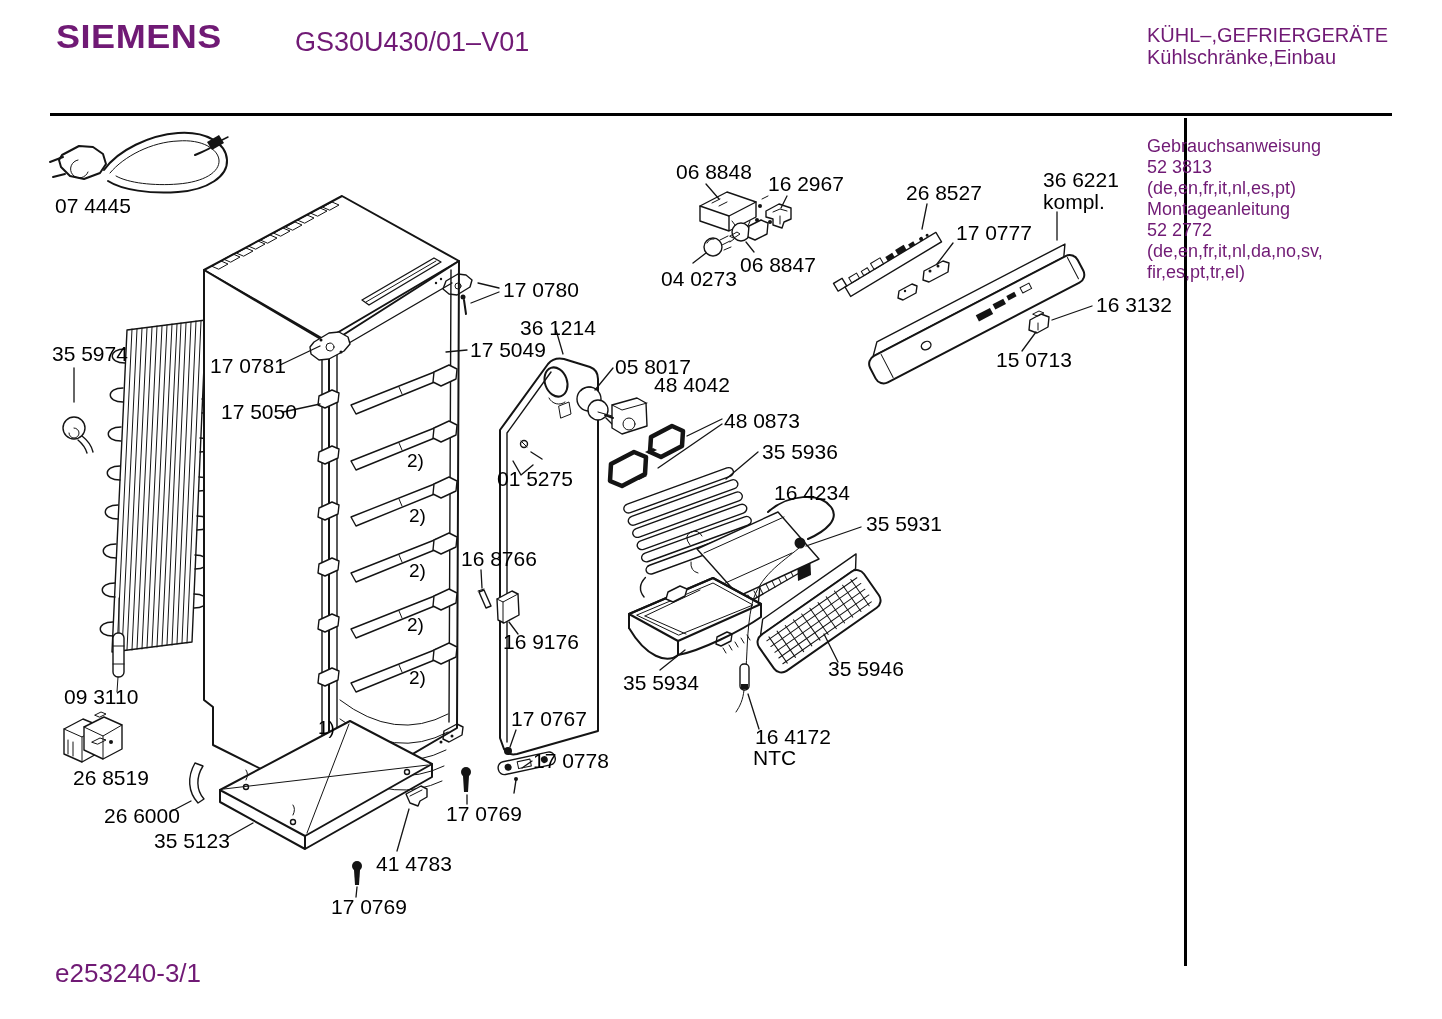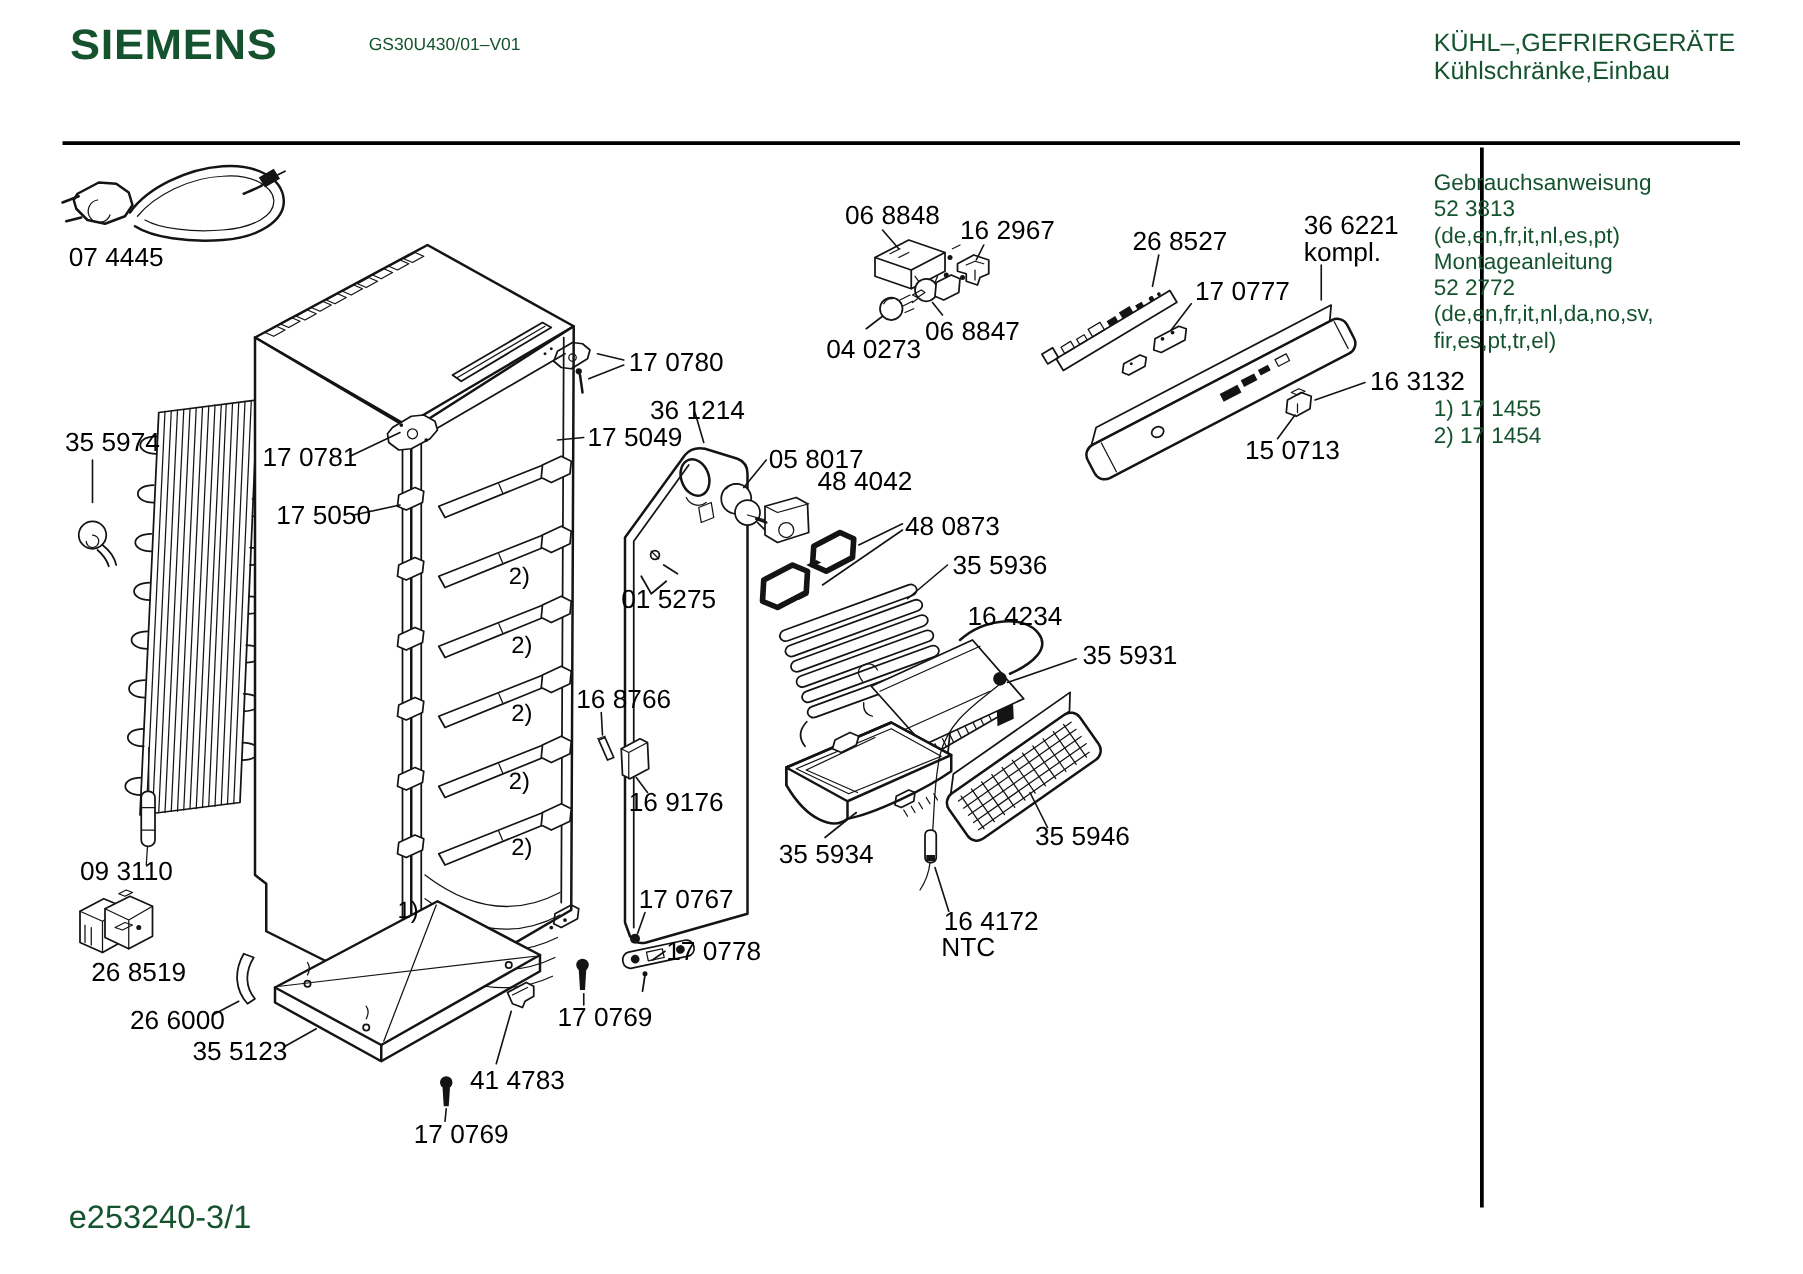--- a/index.html
+++ b/index.html
@@ -1,20 +1,20 @@
 <!DOCTYPE html>
 <html><head>
 <meta charset="utf-8">
 <style>
   html,body{margin:0;padding:0;background:#fff;}
   .page{position:relative;width:1442px;height:1019px;background:#fff;overflow:hidden;
-        font-family:"Liberation Sans",sans-serif;color:#14532d;}
+        font-family:"Liberation Sans",sans-serif;color:#701a75;}
   .brand{position:absolute;left:56px;top:17px;font-size:34px;font-weight:bold;
          letter-spacing:.5px;transform:scaleX(1.06);transform-origin:left;}
-  .model{position:absolute;left:295px;top:27px;font-size:14px;}
+  .model{position:absolute;left:295px;top:27px;font-size:27px;}
   .cat{position:absolute;left:1147px;top:24px;font-size:20px;line-height:22px;}
   .hrule{position:absolute;left:50px;top:113px;width:1342px;height:3px;background:#000;}
   .vrule{position:absolute;left:1184px;top:118px;width:3px;height:848px;background:#000;}
   .sidebar{position:absolute;left:1147px;top:136px;width:215px;font-size:18px;line-height:21px;}
   .g2{margin-top:15px}.g3{margin-top:18px}.g4{margin-top:17px}.g5{margin-top:34px}
   .footer{position:absolute;left:55px;top:958px;font-size:26px;}
   svg.diagram{position:absolute;left:0;top:0;width:1442px;height:1019px;}
   svg text{font-family:"Liberation Sans",sans-serif;font-size:21px;fill:#000;}
   svg text.mk{font-size:19px;}
   .o{fill:none;stroke:#141414;stroke-width:2;stroke-linejoin:round;stroke-linecap:round}
@@ -42,24 +42,20 @@
 
   <aside class="sidebar">
     <div class="sb-group">
       <div>Gebrauchsanweisung</div>
       <div>52 3813</div>
       <div>(de,en,fr,it,nl,es,pt)</div>
       <div>Montageanleitung</div>
       <div>52 2772</div>
       <div>(de,en,fr,it,nl,da,no,sv,</div>
       <div>fir,es,pt,tr,el)</div>
-    </div>
-    <div class="sb-group g5">
-      <div>1) 17 1455</div>
-      <div>2) 17 1454</div>
     </div>
   </aside>
 
   <svg class="diagram" viewBox="0 0 1442 1019">
 
     <g>
       <path class="m" d="M127,330 L206,320 L192,642 L112,652 Z"></path>
       <path class="f" d="M132,329 L117,651 M137,329 L122,651 M142,328 L127,650 M147,328 L132,650 M152,327 L137,649 M157,326 L142,649 M162,326 L147,648 M167,325 L152,647 M172,324 L157,647 M177,324 L162,646 M181,323 L167,645 M186,323 L172,645 M191,322 L177,644 M196,321 L182,643 M201,321 L187,643"></path>
       <path class="m" d="M125,349 c-17,0 -17,14 0,14 M123,388 c-17,0 -17,14 0,14 M121,427 c-17,0 -17,14 0,14 M120,466 c-17,0 -17,14 0,14 M118,505 c-17,0 -17,14 0,14 M116,544 c-17,0 -17,14 0,14 M115,583 c-17,0 -17,14 0,14 M113,622 c-17,0 -17,14 0,14"></path>
       <path class="m" d="M204,360 c17,0 17,14 0,14 M202,399 c17,0 17,14 0,14 M200,438 c17,0 17,14 0,14 M199,477 c17,0 17,14 0,14 M197,516 c17,0 17,14 0,14 M195,555 c17,0 17,14 0,14 M194,594 c17,0 17,14 0,14"></path>

